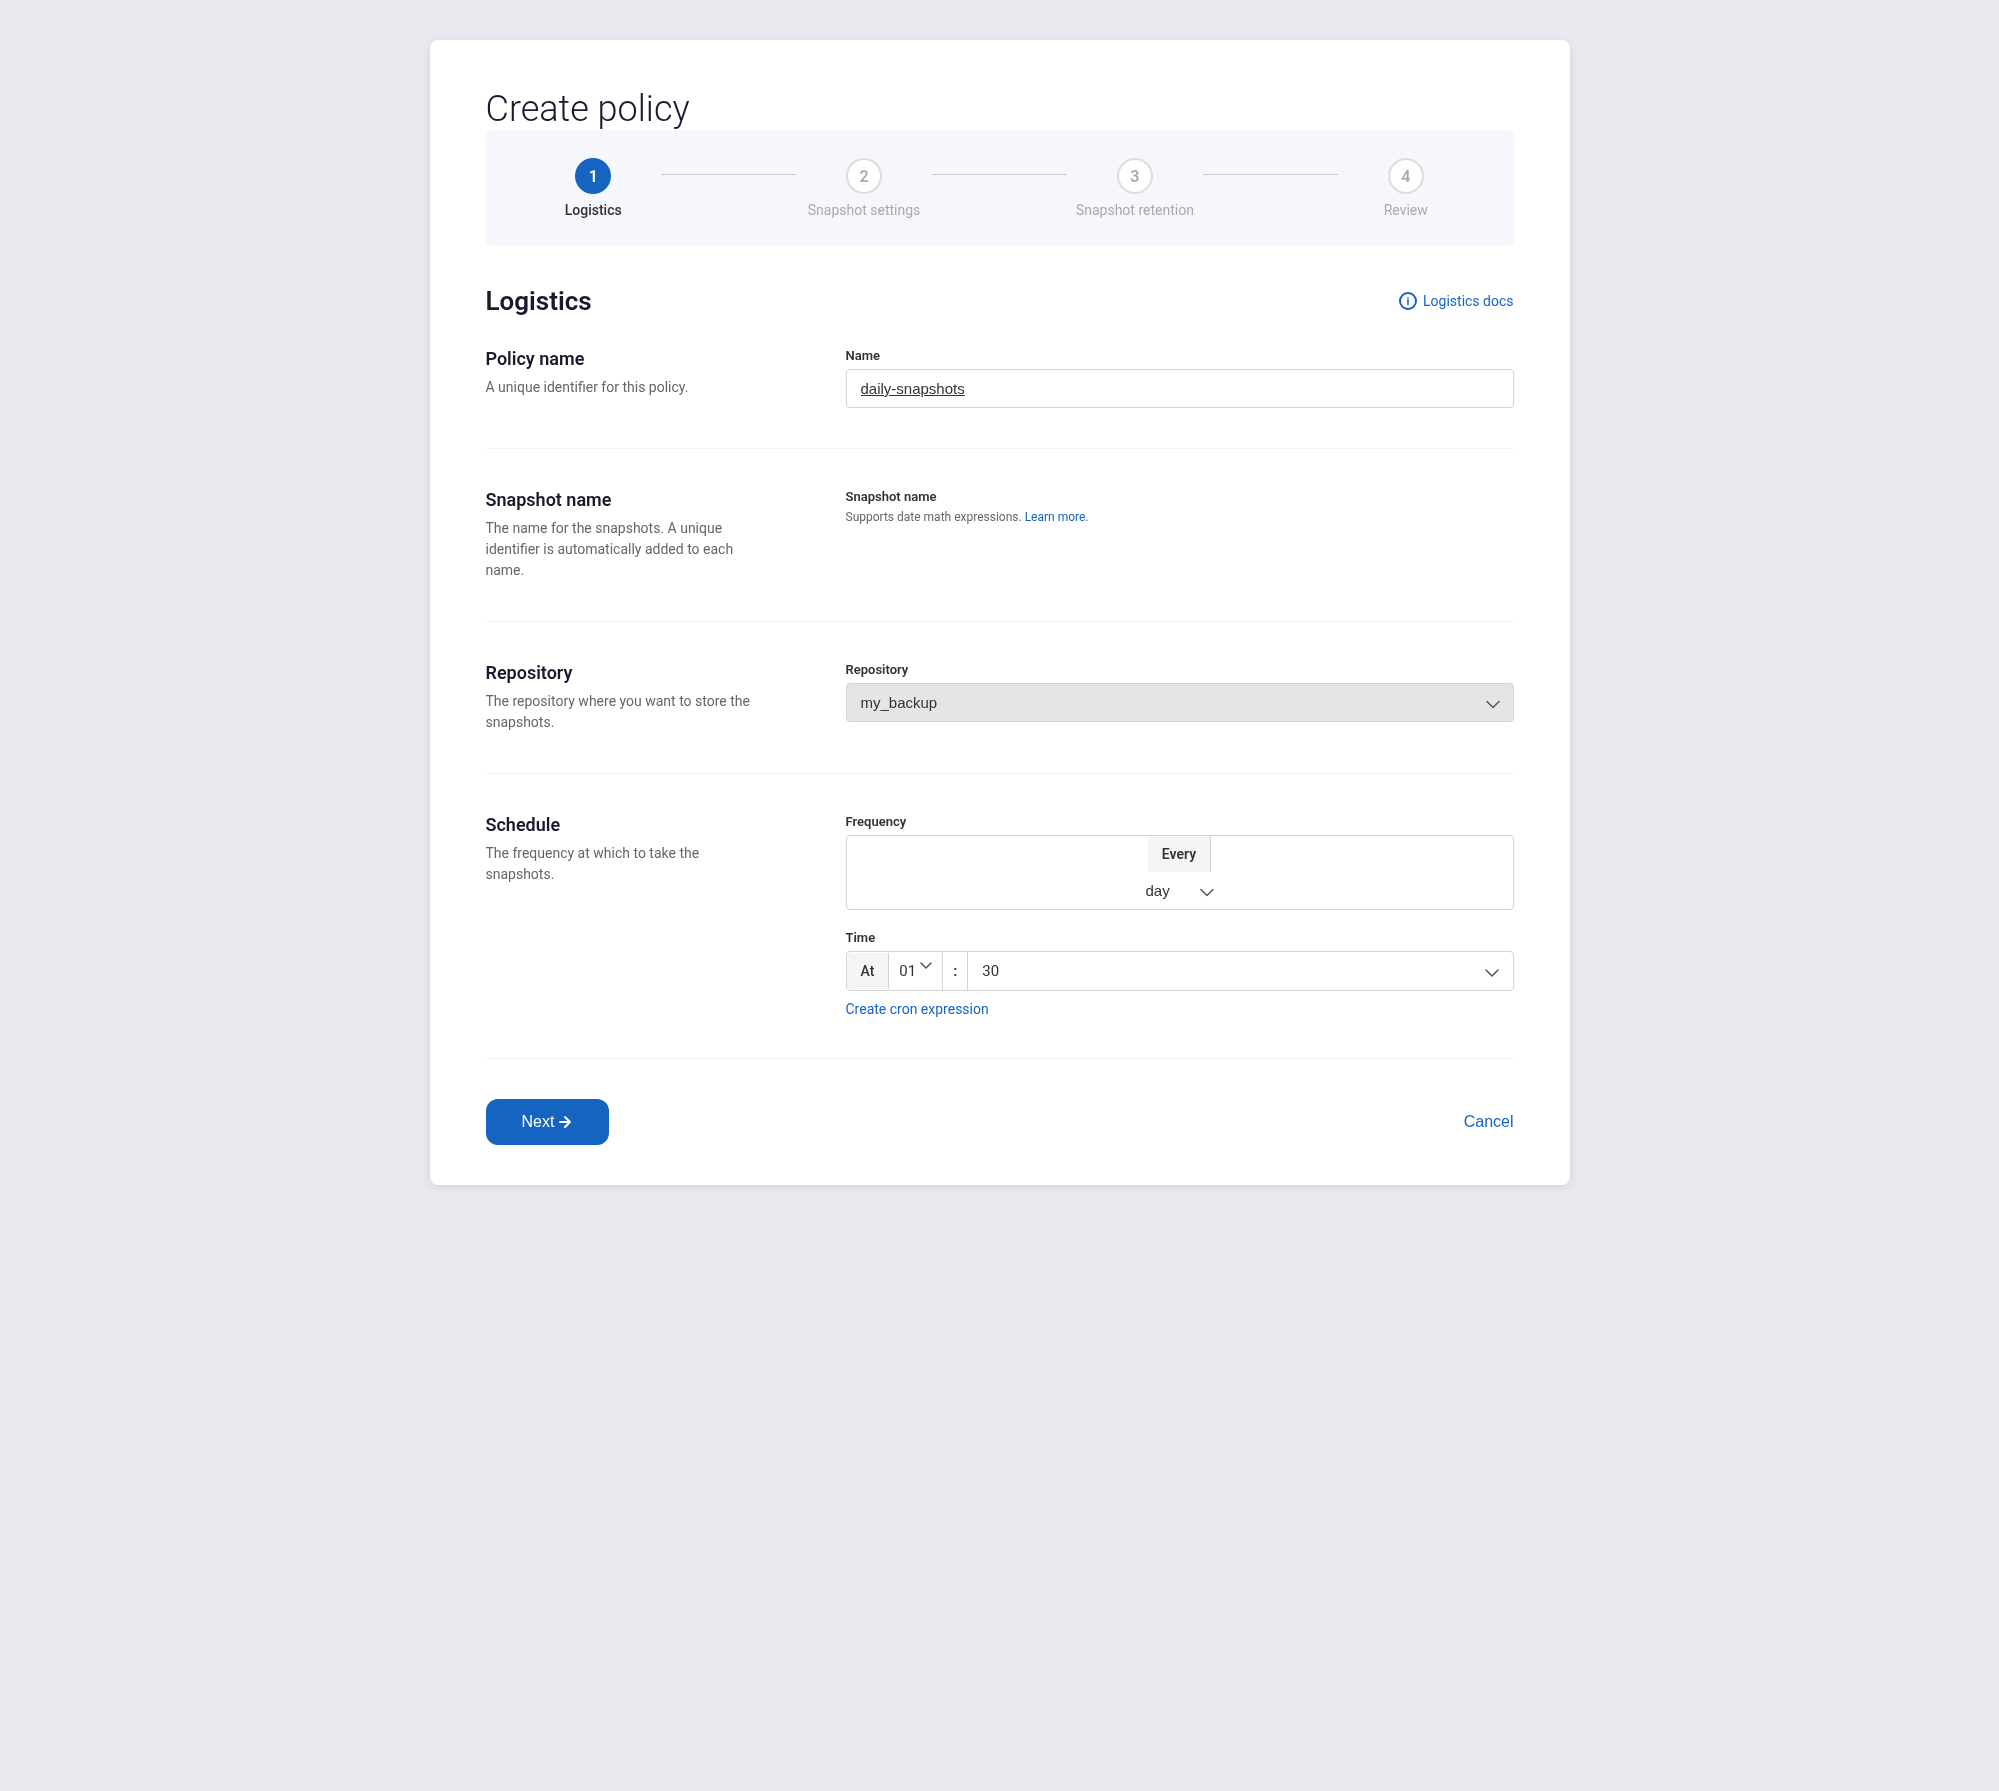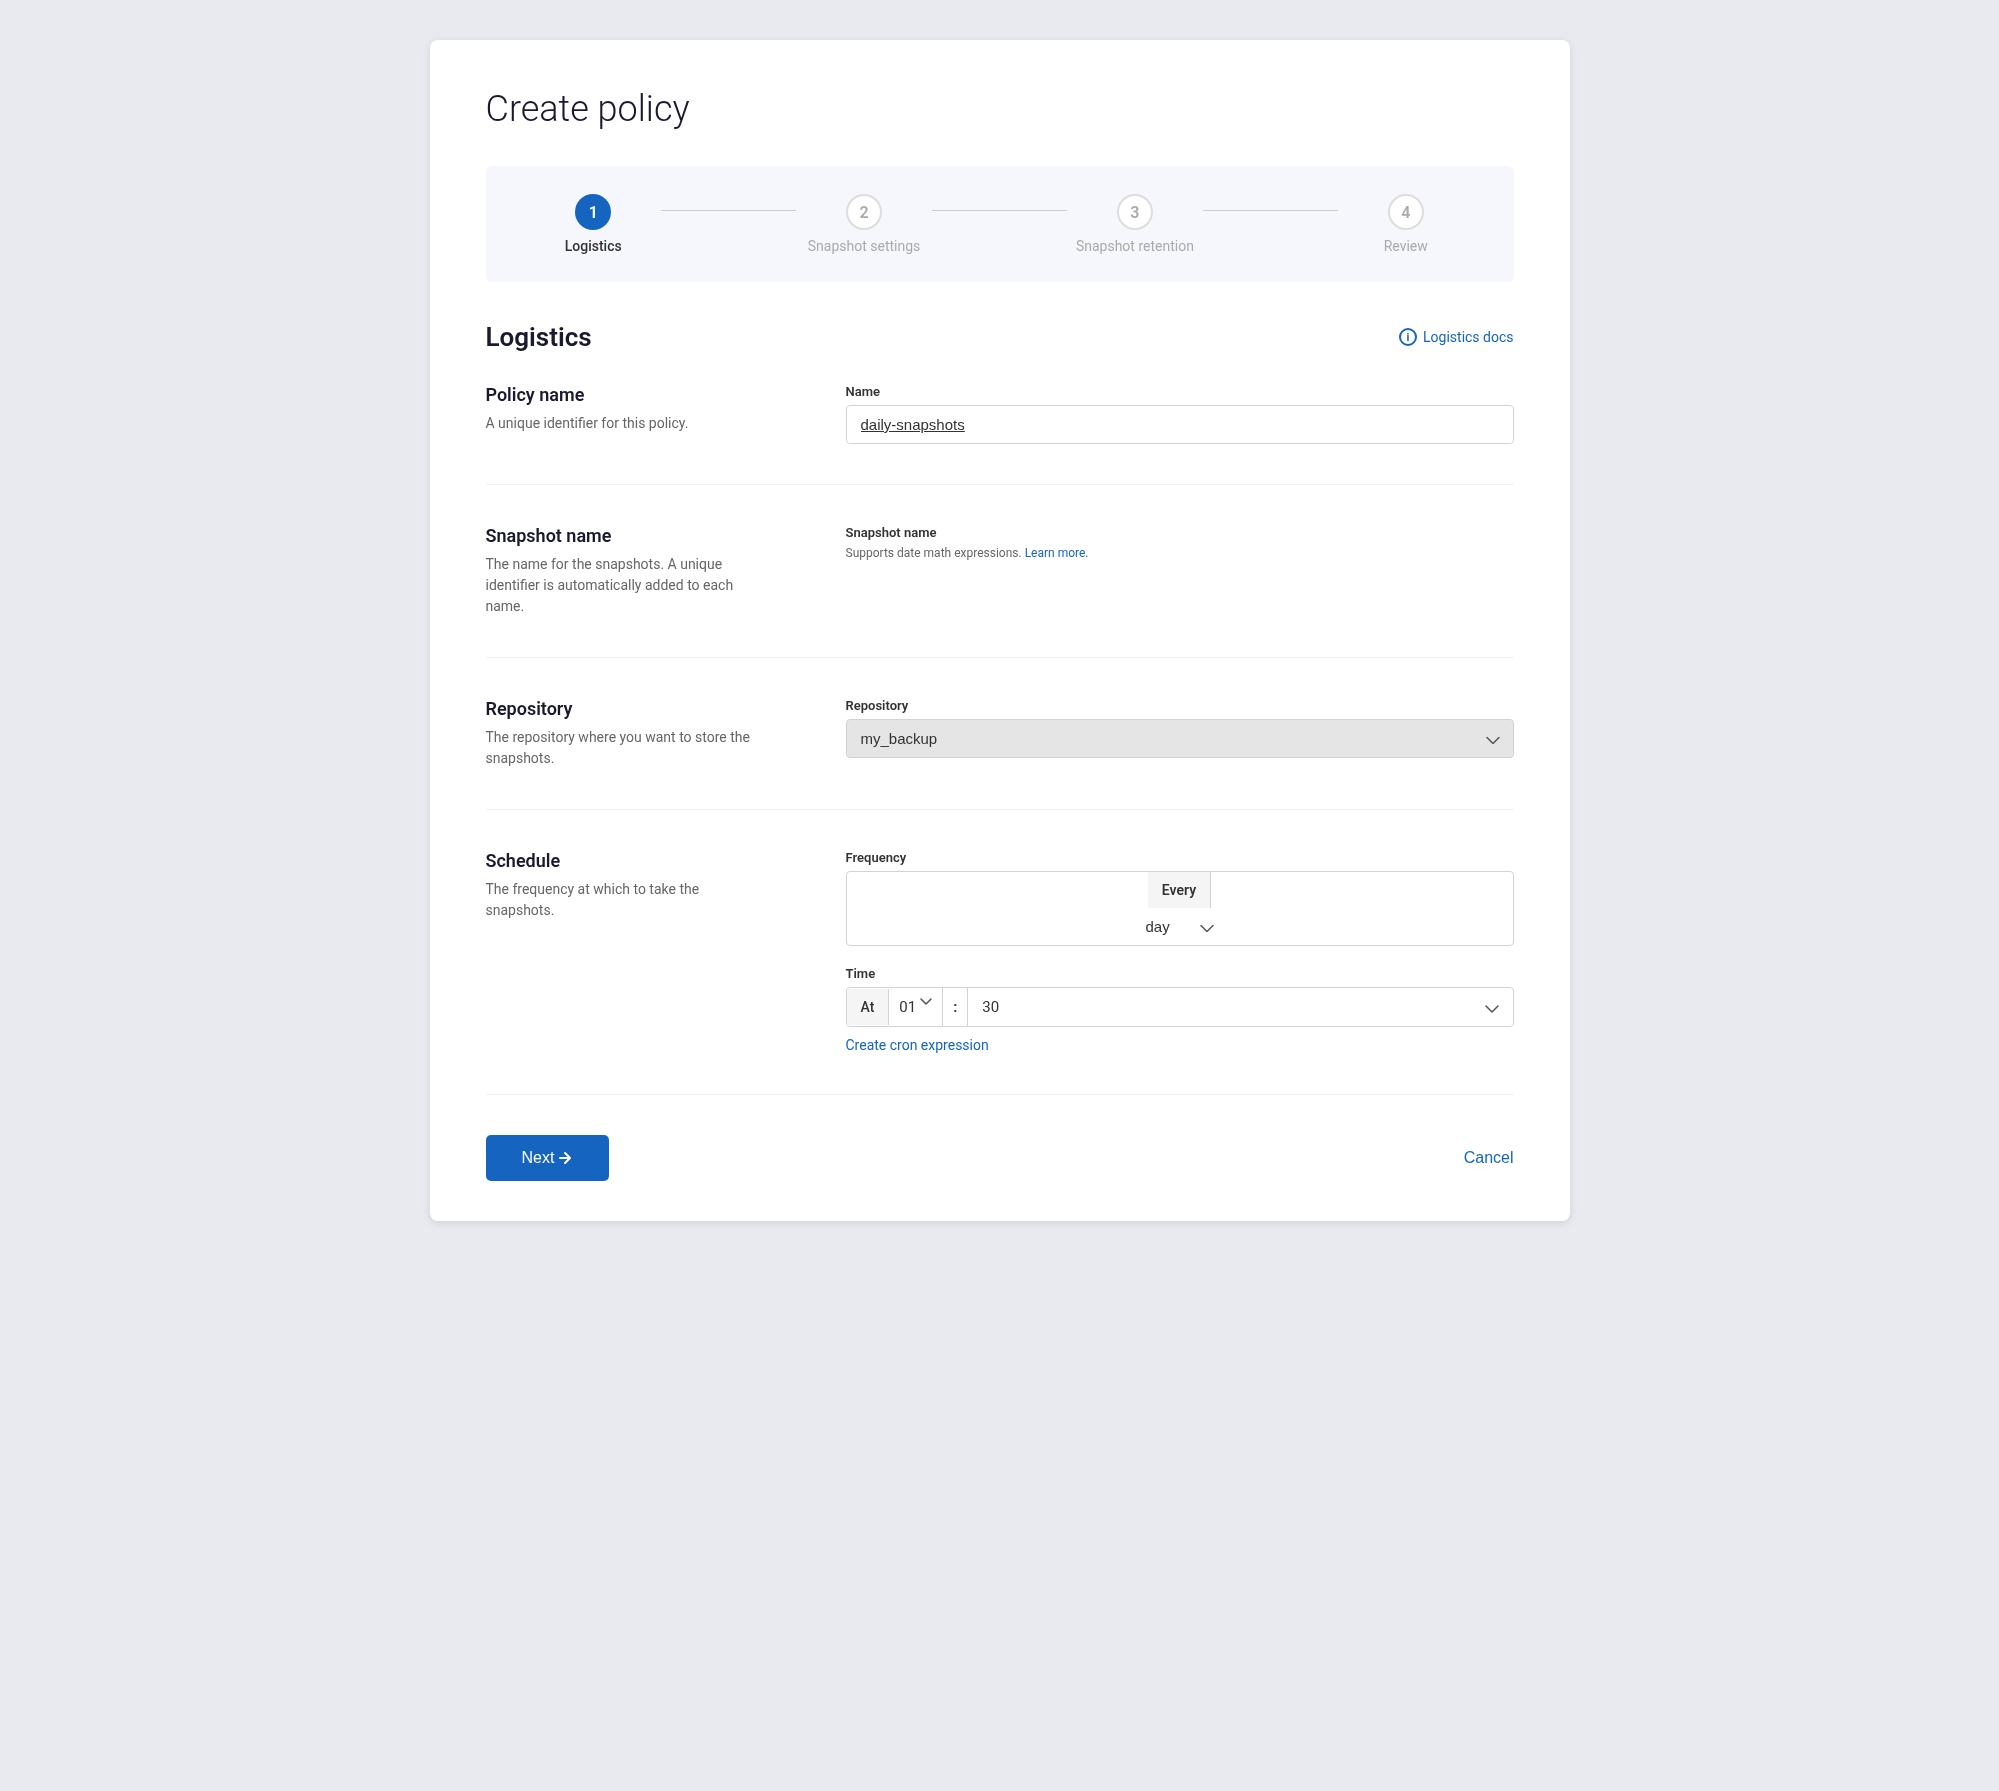--- a/index.html
+++ b/index.html
@@ -17,21 +17,20 @@
       border-radius: 8px;
       box-shadow: 0 2px 8px rgba(0,0,0,0.1);
       padding: 48px 56px 40px 56px;
       width: 1140px;
       max-width: 100%;
     }
     .page-title {
       font-size: 36px;
       font-weight: 300;
       color: #1a1a2e;
-      margin-bottom: 36px;
     }
     
     .stepper {
       background: #f5f7fc;
       border-radius: 6px;
       padding: 28px 40px;
       display: flex;
       align-items: center;
       margin-bottom: 40px;
     }
@@ -291,21 +290,21 @@
     .footer-row {
       display: flex;
       justify-content: space-between;
       align-items: center;
       margin-top: 20px;
     }
     .btn-next {
       background: #1565c0;
       color: #fff;
       border: none;
-      border-radius: 5px;
+      border-radius: 12px;
       padding: 14px 36px;
       font-size: 16px;
       font-weight: 500;
       cursor: pointer;
       display: flex;
       align-items: center;
       gap: 3px;
     }
     .btn-cancel {
       background: none;

